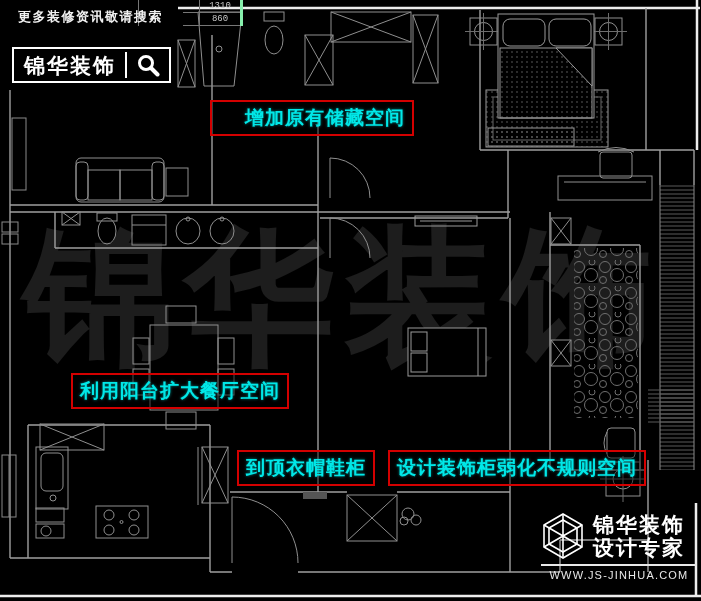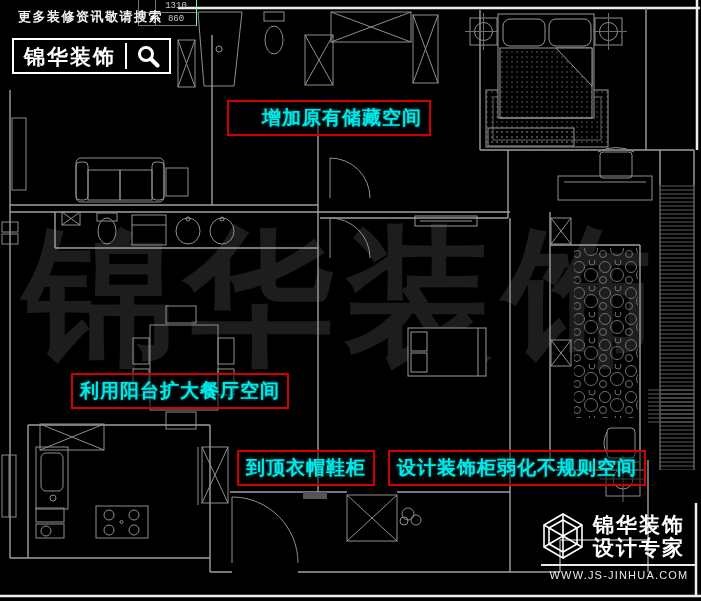--- a/index.html
+++ b/index.html
@@ -16,34 +16,34 @@
   }
   
   #plan{position:absolute;left:0;top:0;z-index:2;}
   
   .anno{
     position:absolute;z-index:5;border:2px solid var(--red);
     color:var(--cyan);font-size:19px;font-weight:bold;white-space:nowrap;
     padding:4px 7px;letter-spacing:1px;background:rgba(0,0,0,.45);
     text-shadow:0 0 3px rgba(0,230,230,.6);box-sizing:border-box;line-height:1.25;
   }
-  #anno0{left:227px;top:100px;padding-left:33px;}
+  #anno0{left:210px;top:100px;padding-left:33px;}
   #anno1{left:89px;top:253px;}
   #anno2{left:71px;top:373px;}
   #anno3{left:237px;top:450px;}
   #anno4{left:388px;top:450px;}
   #anno5{left:33px;top:476px;}
   
   .header{position:absolute;left:12px;top:6px;z-index:6;}
-  .tagline{color:var(--white);font-size:13px;font-weight:bold;letter-spacing:1.5px;margin:2px 0 12px 6px;}
+  .tagline{color:var(--white);font-size:13px;font-weight:bold;letter-spacing:1.5px;margin:2px 0 21px 6px;}
   .brandbox{display:inline-flex;align-items:center;border:2px solid #fff;background:#000;padding:3px 9px 3px 10px;gap:9px;}
   .brandtext{color:#fff;font-size:21px;font-weight:bold;letter-spacing:2px;line-height:1;}
   .branddiv{width:0;height:26px;border-left:2px solid #fff;}
   
-  .dimtable{position:absolute;left:138px;top:0;z-index:4;border-left:1px solid #777;border-right:1px solid #86efac;}
+  .dimtable{position:absolute;left:138px;top:0;z-index:4;border-left:1px solid #777;border-right:3px solid #86efac;padding-left:44px;}
   .dimrow{display:flex;border-bottom:1px solid #777;}
   .dimlabel{width:16px;height:12px;border-right:1px solid #777;}
   .dimval{width:40px;height:12px;color:#c9c9c9;font-size:9px;line-height:12px;text-align:center;font-family:"Liberation Mono","DejaVu Sans Mono",monospace;}
   
   .footer{position:absolute;left:541px;top:512px;width:156px;z-index:6;}
   .footrow{display:flex;align-items:center;gap:8px;}
   .footnames{display:flex;flex-direction:column;}
   .footbrand,.footsub{color:#fff;font-size:21px;font-weight:bold;letter-spacing:2px;line-height:1.1;white-space:nowrap;}
   .footrule{border:none;border-top:2px solid #e8e8e8;margin:4px 0 3px 0;}
   .footsite{color:#e8e8e8;font-size:11px;font-weight:normal;letter-spacing:1.2px;text-align:center;white-space:nowrap;}

